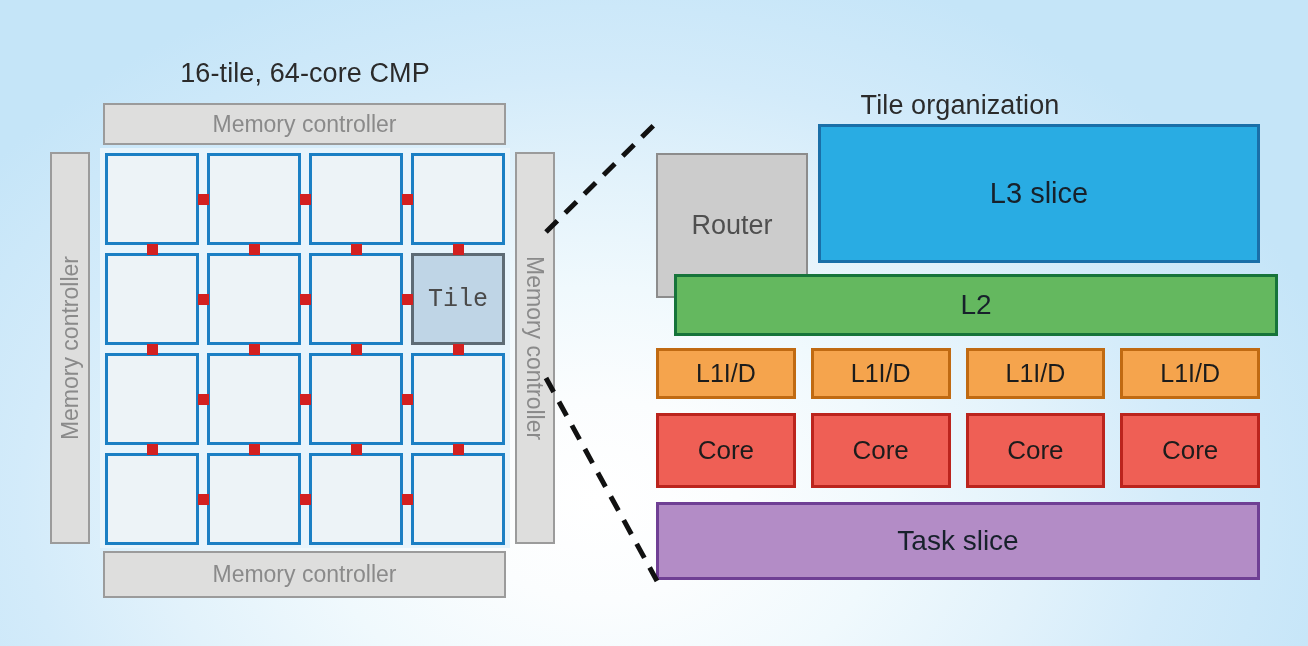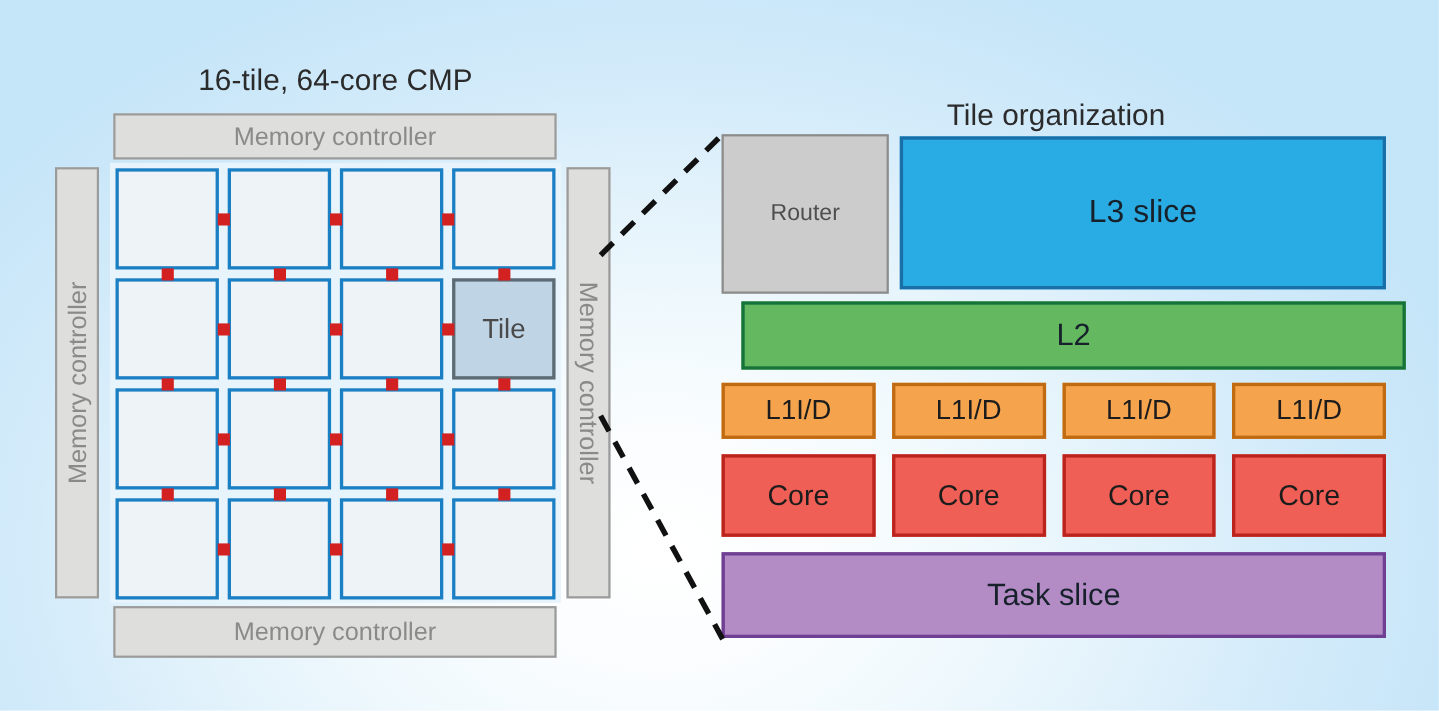--- a/index.html
+++ b/index.html
@@ -60,20 +60,21 @@
     display: block;
     white-space: nowrap;
   }
   .memctl-left span  { transform: rotate(-90deg); }
   .memctl-right span { transform: rotate(90deg); }
 
   
   #tile-grid-frame {
     position: absolute;
     background: #e7f4fc;
+    font-family: Liberation Mono, monospace;
   }
   .tile {
     position: absolute;
     box-sizing: border-box;
     background: #edf3f7;
     border: 3px solid #1b7fc4;
   }
   .tile.highlight {
     background: #bfd5e6;
     border: 3px solid #5d6b75;
@@ -88,21 +89,22 @@
     width: 11px;
     height: 11px;
     background: #d32020;
   }
 
   
   .blk-router {
     background: #cccccc;
     border: 2px solid #8c8c8c;
     color: #4f4f4f;
-    font-size: 21px;
+    font-size: 27px;
+    margin-top: 31px;
   }
   .blk-l3 {
     background: #29ace3;
     border: 3px solid #1a6fa8;
     color: #17212b;
     font-size: 29px;
   }
   .blk-l2 {
     background: #64b85f;
     border: 3px solid #16743a;

